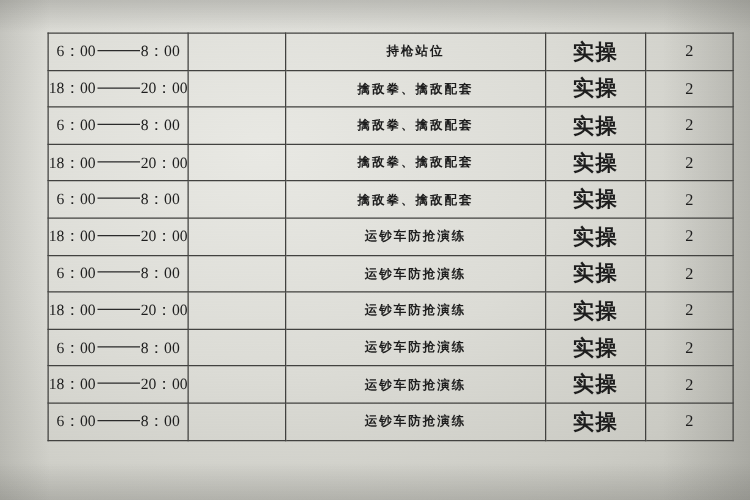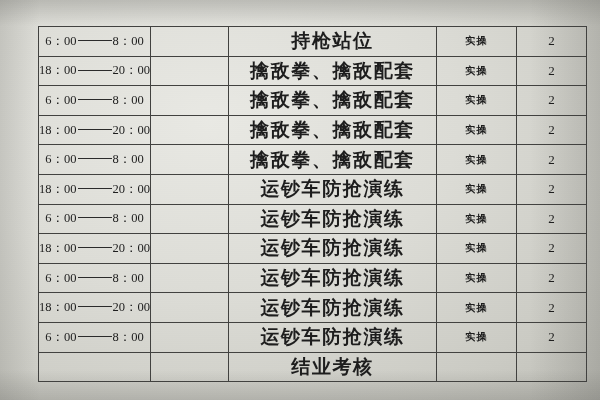--- a/index.html
+++ b/index.html
@@ -80,28 +80,28 @@
   }
   .dash {
     display: inline-block;
     width: 34px;
     height: 1px;
     background: #2a2a2a;
     vertical-align: middle;
     margin: 0 1px 3px 1px;
   }
   .topic-cell {
-    font-size: 19px;
+    font-size: 10px;
     letter-spacing: 1.6px;
     font-family: "DejaVu Sans", sans-serif;
     font-weight: 600;
     color: #161616;
   }
   .mode-cell {
-    font-size: 10px;
+    font-size: 17px;
     letter-spacing: 1.2px;
     font-family: "DejaVu Sans", sans-serif;
     font-weight: 600;
     color: #191919;
   }
   .credit-cell {
     font-size: 13px;
     font-family: "Liberation Serif", serif;
     color: #191919;
   }
@@ -216,26 +216,19 @@
         </tr>
 
         <tr>
           <td class="time-cell"><span>6：00</span><span class="dash"></span><span>8：00</span></td>
           <td class="blank-cell"></td>
           <td class="topic-cell">运钞车防抢演练</td>
           <td class="mode-cell">实操</td>
           <td class="credit-cell">2</td>
         </tr>
 
-        <tr>
-          <td class="time-cell"></td>
-          <td class="blank-cell"></td>
-          <td class="topic-cell">结业考核</td>
-          <td class="mode-cell"></td>
-          <td class="credit-cell"></td>
-        </tr>
 
       </tbody>
     </table>
   </div>
 
   <div class="noise"></div>
 </div>
 
 </body></html>

